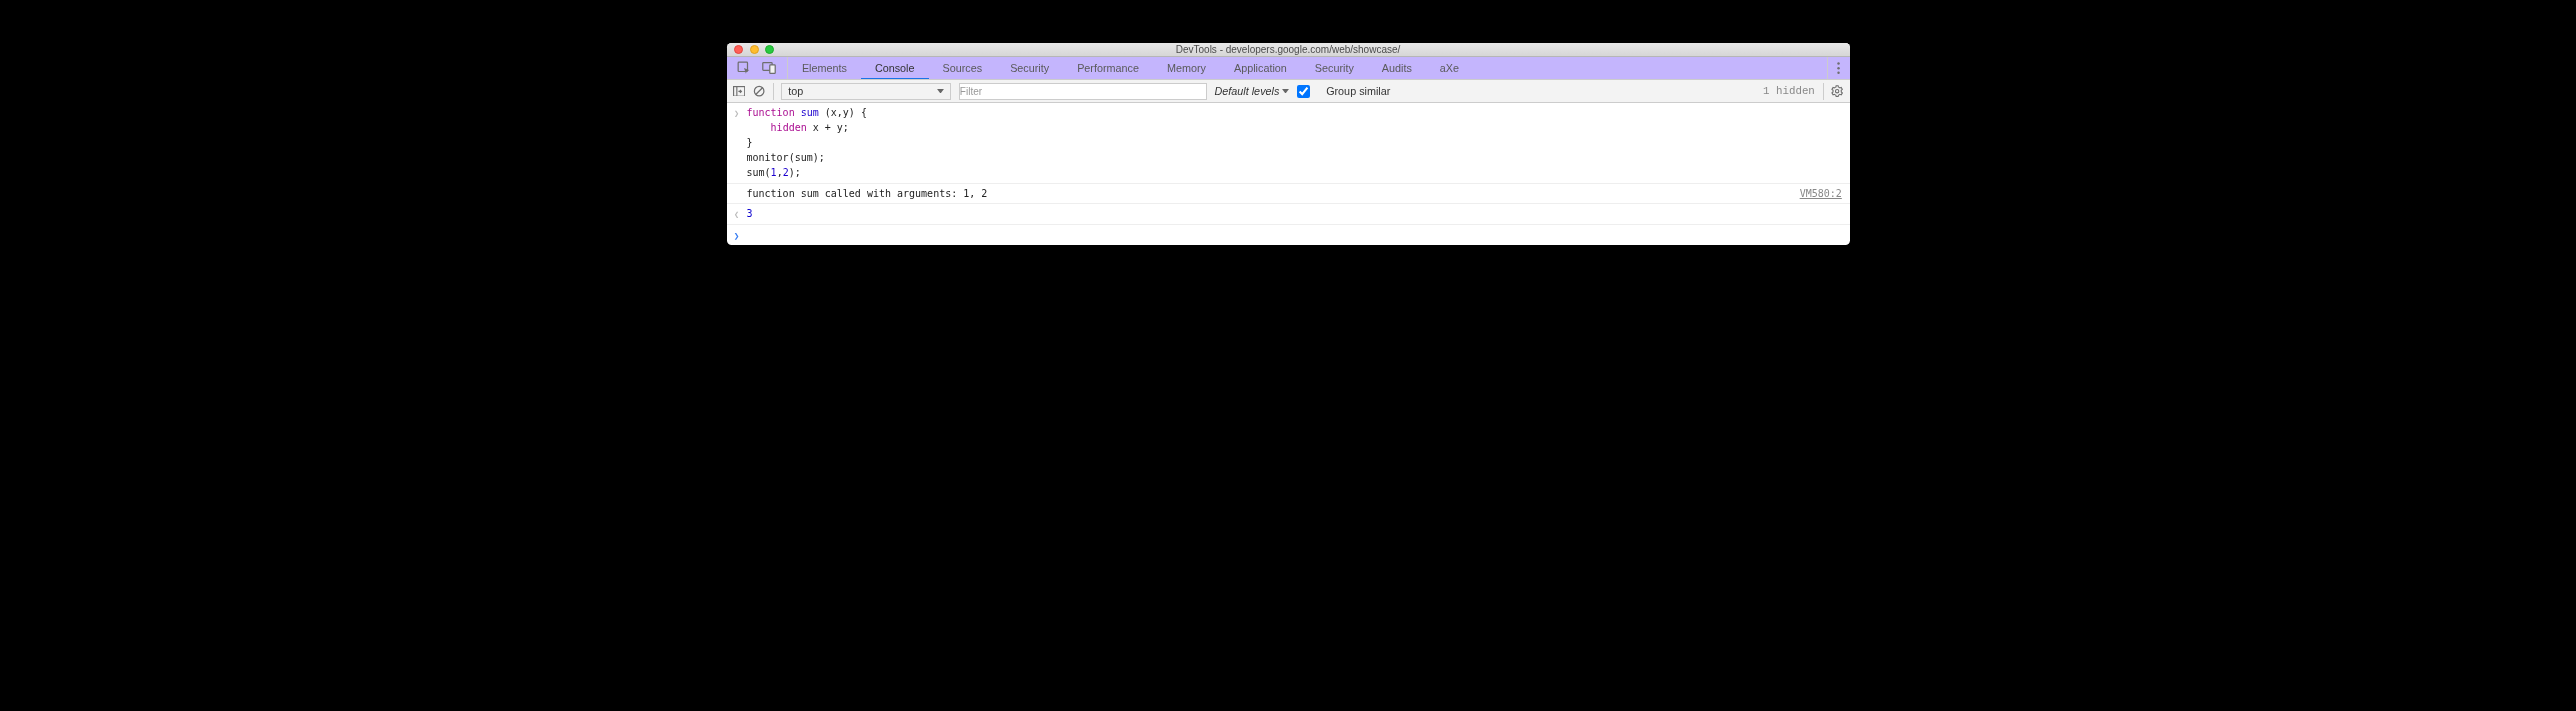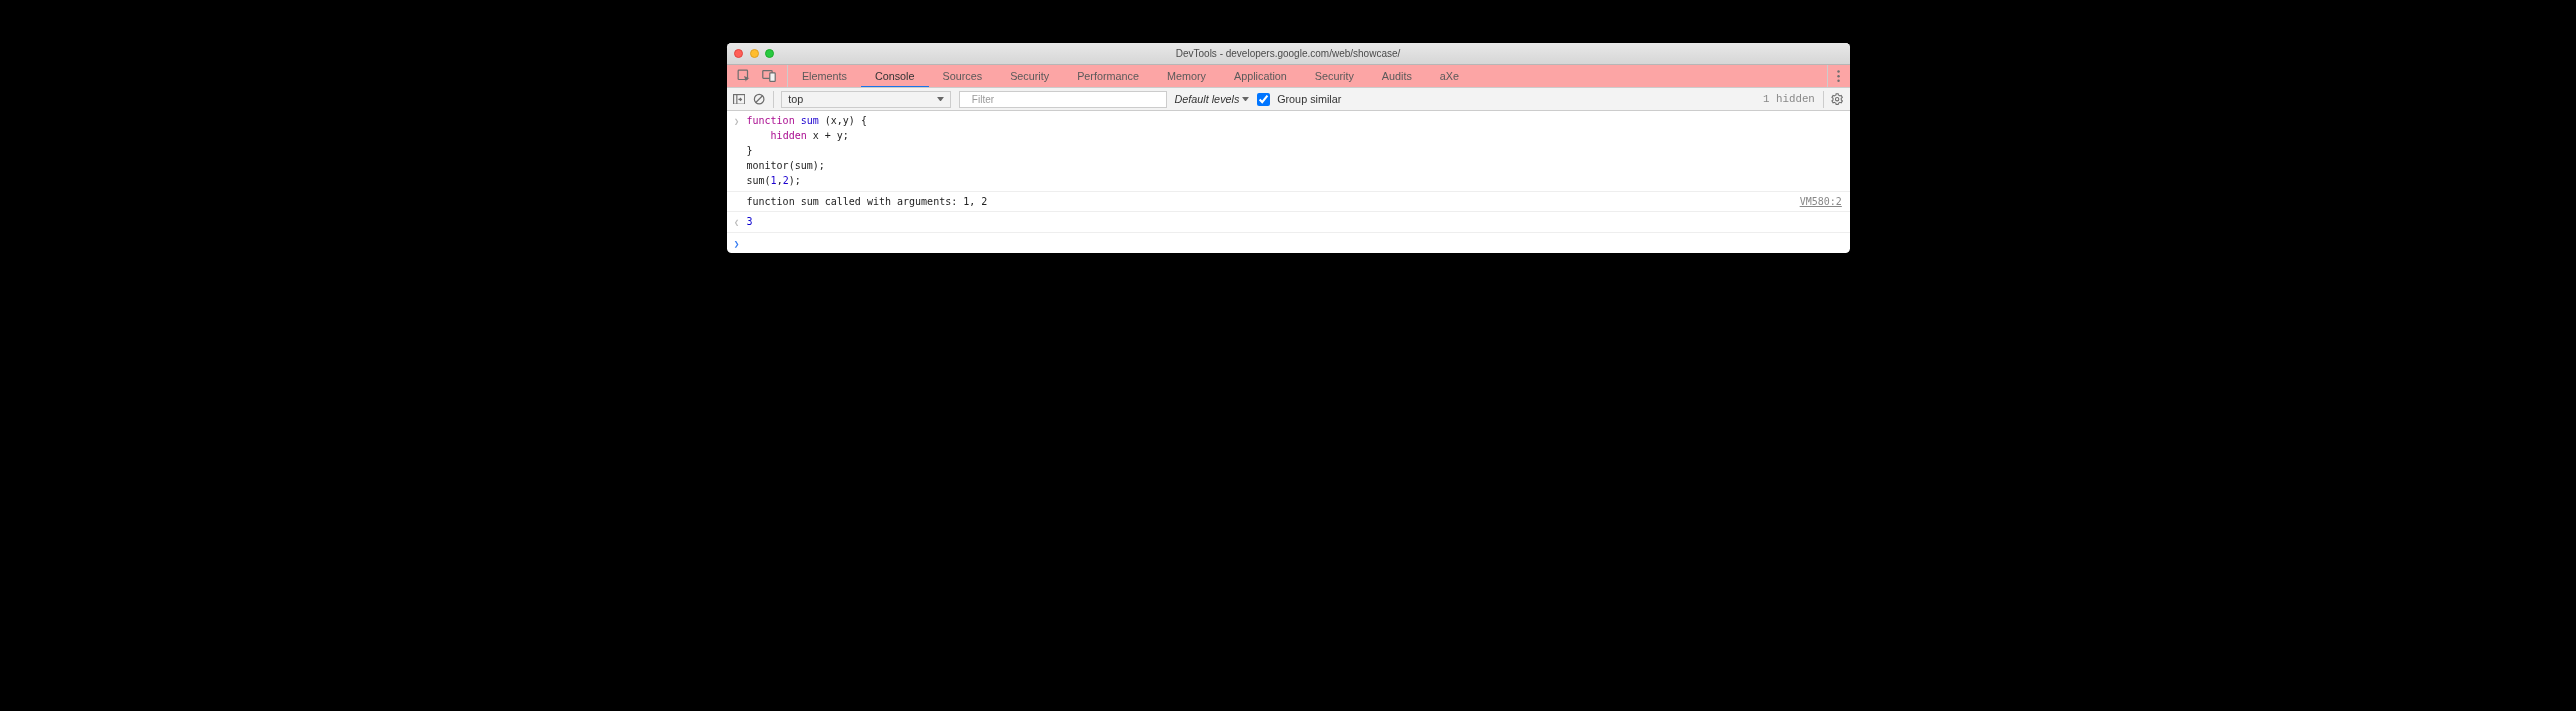--- a/index.html
+++ b/index.html
@@ -14,21 +14,21 @@
     padding-top: 43px;
   }
   .window {
     width: 1123px;
     background: #fff;
     border-radius: 4.6px;
     overflow: hidden;
     box-shadow: 0 7.7px 31px rgba(0,0,0,0.5);
   }
   .titlebar {
-    height: 22px;
+    height: 14px;
     background: linear-gradient(#e8e8e8, #d6d6d6);
     border-bottom: 0.8px solid #b6b6b6;
     display: flex;
     align-items: center;
     position: relative;
   }
   .traffic-lights {
     display: flex;
     gap: 6.2px;
     padding-left: 7.7px;
@@ -40,21 +40,21 @@
   .titlebar-title {
     position: absolute;
     left: 0; right: 0;
     text-align: center;
     font-size: 10px;
     color: #4a4a4a;
     pointer-events: none;
   }
   .tabstrip {
     height: 23px;
-    background: #fca5a5;
+    background: #c4b5fd;
     border-bottom: 0.8px solid #ccc;
     display: flex;
     align-items: stretch;
   }
   .tabstrip-left {
     display: flex;
     align-items: center;
     gap: 10.8px;
     padding: 0 10.8px;
     border-right: 0.8px solid #ccc;
@@ -108,41 +108,41 @@
     padding: 1.5px 6.2px;
     border: 0.8px solid #ccc;
     background: #fff0;
     height: 17px;
     min-width: 170px;
     justify-content: space-between;
     cursor: pointer;
     color: #333;
   }
   .filter-input {
-    width: 208px;
+    width: 248px;
     height: 17px;
     border: 0.8px solid #ccc;
     background: #fff;
-    padding: 0 12px;
+    padding: 0 0;
     font-size: 10px;
     color: #333;
   }
   .filter-input::placeholder { color: #999; }
   .levels {
     display: flex;
     align-items: center;
     gap: 3.1px;
     cursor: pointer;
     color: #333;
     font-style: italic;
   }
   .checkbox-wrap {
     display: flex;
     align-items: center;
-    gap: 7px;
+    gap: 16px;
     cursor: pointer;
     color: #333;
   }
   .checkbox-wrap input { cursor: pointer; }
   .toolbar-spacer { flex: 1; }
   .hidden-count { color: #888; font-family: Liberation Mono, monospace; }
   .console-body {
     font-family: Menlo, Consolas, monospace;
     font-size: 10px;
     line-height: 1.5;

